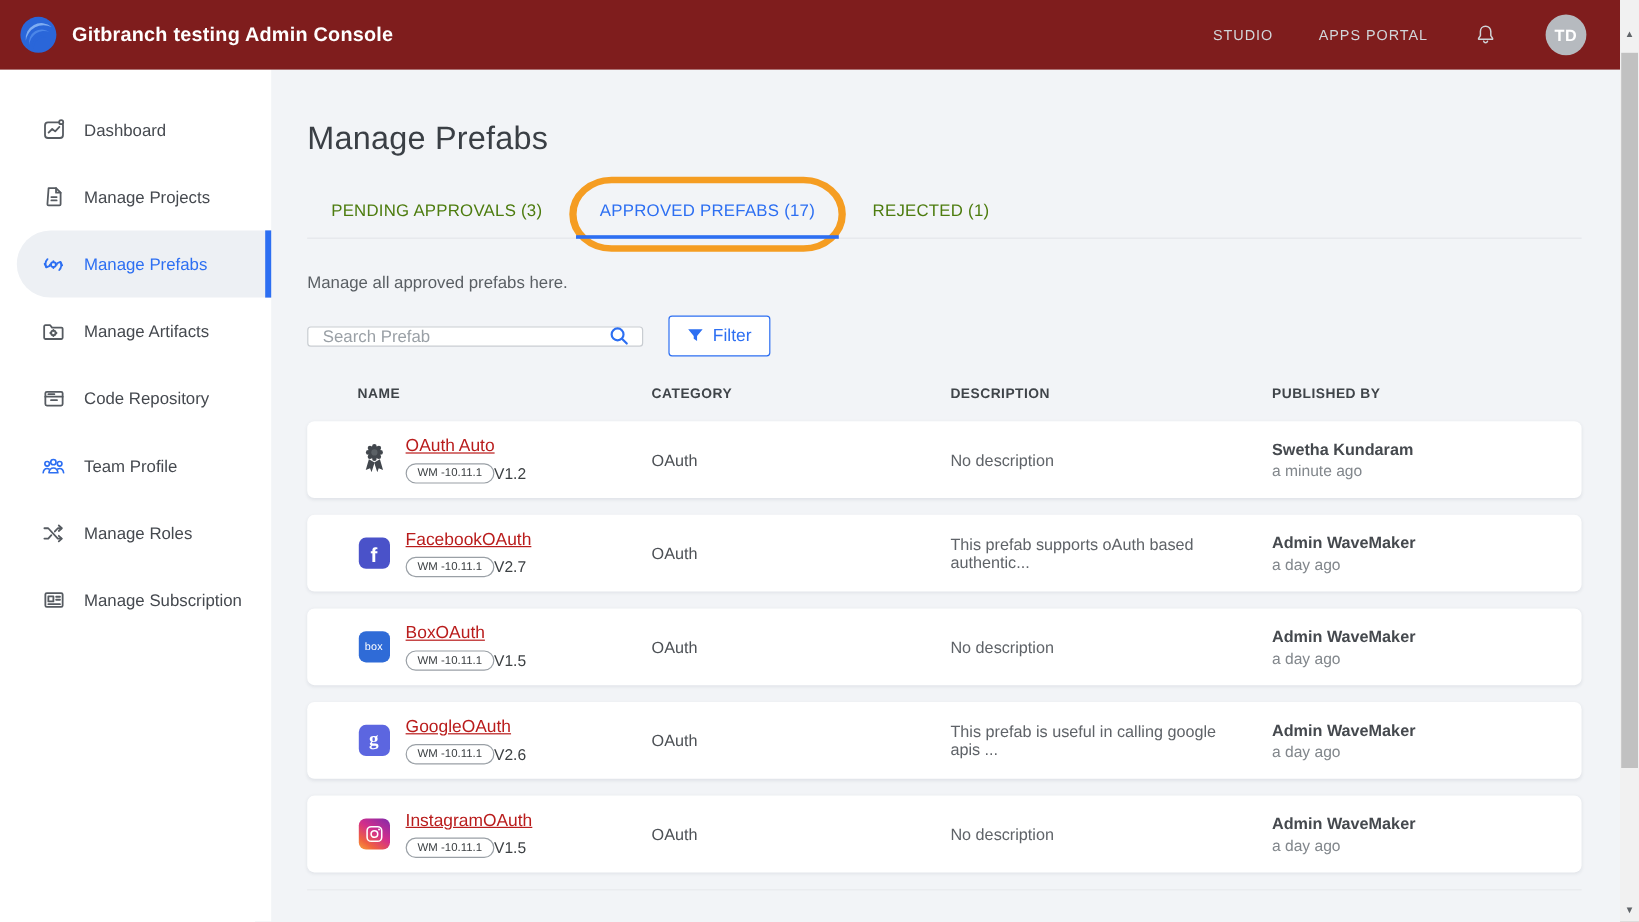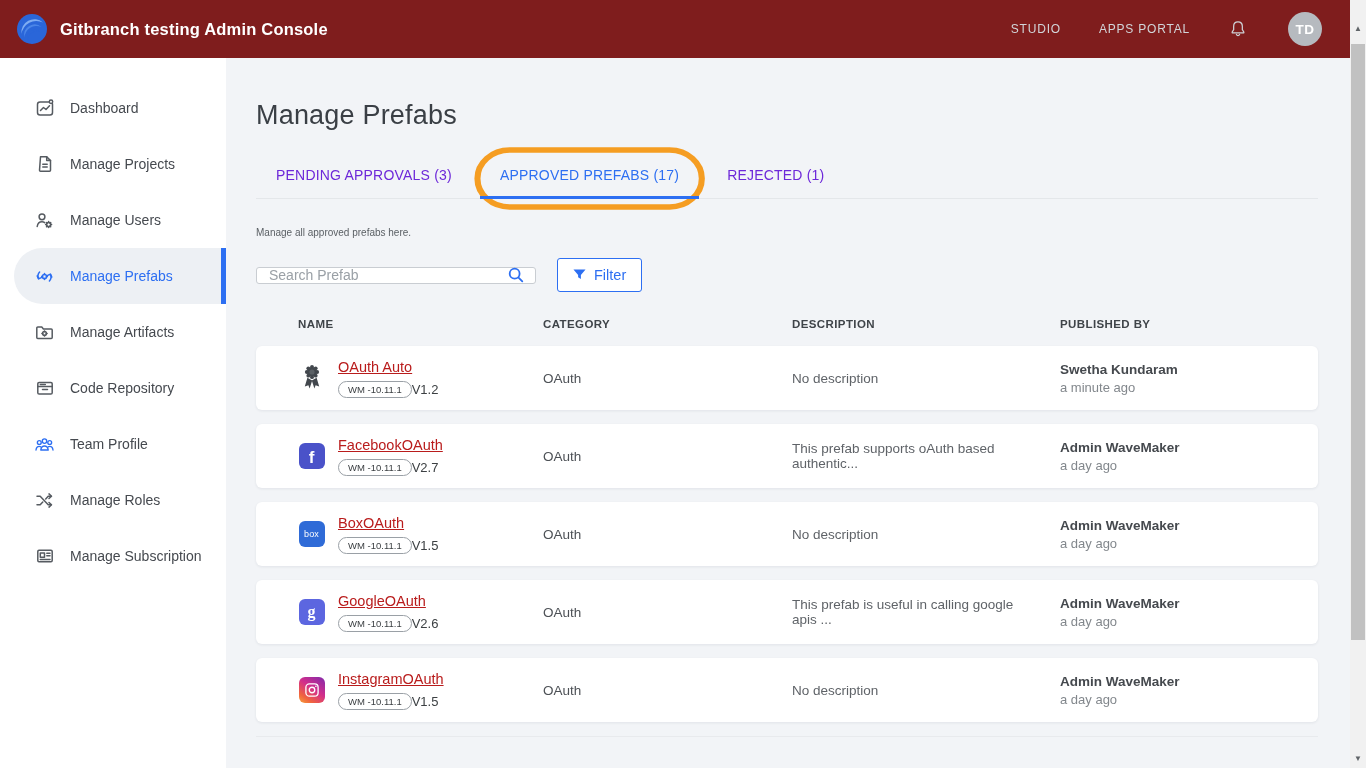--- a/index.html
+++ b/index.html
@@ -22,25 +22,25 @@
   .sidebar { width:226px; background:#ffffff; padding-top:22px; flex:0 0 226px; }
   .side-item { height:56px; display:flex; align-items:center; gap:15px; padding-left:34px; font-size:14px; color:#45494f; cursor:pointer; }
   .side-item .sicon { width:21px; height:21px; display:flex; align-items:center; justify-content:center; }
   .side-item.active { margin-left:14px; padding-left:20px; background:#edf0f4; border-radius:28px 0 0 28px; color:#2d6ff2; position:relative; }
   .side-item.active::after { content:""; position:absolute; right:0; top:0; bottom:0; width:5px; background:#2d6ff2; }
 
   
   .main { flex:1; padding:0 48px 0 30px; position:relative; }
   .page-title { margin-top:42px; font-size:27px; font-weight:400; color:#3a3f45; letter-spacing:.2px; }
   .tabs { display:flex; gap:8px; margin-top:24px; border-bottom:1px solid #e4e7ea; }
-  .tab { position:relative; padding:12px 20px 15px; font-size:14px; color:#6d28d9; letter-spacing:.2px; cursor:pointer; white-space:nowrap; }
+  .tab { position:relative; padding:12px 20px 15px; font-size:14px; color:#4d7c0f; letter-spacing:.2px; cursor:pointer; white-space:nowrap; }
   .tab.active { color:#2d6ff2; }
   .tab.active::after { content:""; position:absolute; left:0; right:0; bottom:-1px; height:3px; background:#2d6ff2; }
   .annotation { position:absolute; left:-7px; top:-9px; width:calc(100% + 14px); height:calc(100% + 22px); pointer-events:none; }
-  .subtitle { margin-top:28px; font-size:10px; color:#5a5f64; }
+  .subtitle { margin-top:28px; font-size:14px; color:#5a5f64; }
   .controls { margin-top:20px; display:flex; align-items:center; gap:21px; }
   .search-box { width:280px; height:17px; background:#fff; border:1px solid #c9cdd2; border-radius:3px; display:flex; align-items:center; padding:0 10px 0 12px; }
   .search-box input { border:none; outline:none; flex:1; font-size:14px; color:#3c4043; font-family:"Liberation Sans", sans-serif; background:transparent; }
   .search-box input::placeholder { color:#9aa0a6; }
   .filter-btn { height:34px; padding:0 15px; background:#fff; border:1px solid #2d6ff2; border-radius:3px; color:#2d6ff2; font-size:14.5px; display:flex; align-items:center; gap:8px; cursor:pointer; font-family:"Liberation Sans", sans-serif; }
 
   
   .table-header { display:grid; grid-template-columns:245px 249px 268px 1fr; padding:26px 0 16px 42px; font-size:11.5px; font-weight:700; color:#3f4449; letter-spacing:.4px; }
   .row-card { display:grid; grid-template-columns:245px 249px 268px 1fr; align-items:center; background:#ffffff; border-radius:6px; height:64px; margin-bottom:14px; padding-left:42px; box-shadow:0 1px 3px rgba(25,39,60,.08); }
   .name-cell { display:flex; align-items:center; gap:13px; }
@@ -109,31 +109,20 @@
       <div class="side-item">
     <span class="sicon">
           <svg width="20" height="20" viewBox="0 0 20 20" fill="none" stroke="#565b61" stroke-width="1.5" stroke-linecap="round" stroke-linejoin="round">
             <path d="M5.5 2.8h6.2l3.8 3.8v9.6a1 1 0 0 1-1 1h-9a1 1 0 0 1-1-1z"></path>
             <path d="M11.7 2.8v3.8h3.8"></path>
             <path d="M7.8 10.2h4.4M7.8 13h4.4"></path>
           </svg>
         </span>
     <span>Manage Projects</span>
   </div>
-      <div class="side-item">
-    <span class="sicon">
-          <svg width="21" height="21" viewBox="0 0 21 21" fill="none" stroke="#565b61" stroke-width="1.5" stroke-linecap="round" stroke-linejoin="round">
-            <circle cx="8" cy="6.8" r="2.9"></circle>
-            <path d="M3.2 16.5c.5-3.2 2.6-4.8 4.8-4.8 1 0 1.9.3 2.7.9"></path>
-            <circle cx="14.6" cy="14.6" r="2.1"></circle>
-            <path d="M14.6 11.6v1M14.6 16.6v1M17.6 14.6h-1M12.6 14.6h-1M16.7 12.5l-.7.7M13.2 16l-.7.7M16.7 16.7l-.7-.7M13.2 13.2l-.7-.7"></path>
-          </svg>
-        </span>
-    <span>Manage Users</span>
-  </div>
       <div class="side-item active">
     <span class="sicon">
           <svg width="21" height="21" viewBox="0 0 21 21" fill="none" stroke="#2d6ff2" stroke-width="1.5" stroke-linecap="round" stroke-linejoin="round">
             <path d="M4.6 12.6a6 6 0 0 1 1-6.6"></path>
             <polyline points="3.2,9.9 4.6,12.8 7.4,11.6"></polyline>
             <path d="M16.4 8.4a6 6 0 0 1-1 6.6"></path>
             <polyline points="17.8,11.1 16.4,8.2 13.6,9.4"></polyline>
             <circle cx="10.5" cy="10.5" r="2.1"></circle>
             <path d="M10.5 7.6v1M10.5 12.4v1M13.4 10.5h-1M8.6 10.5h-1"></path>
           </svg>

